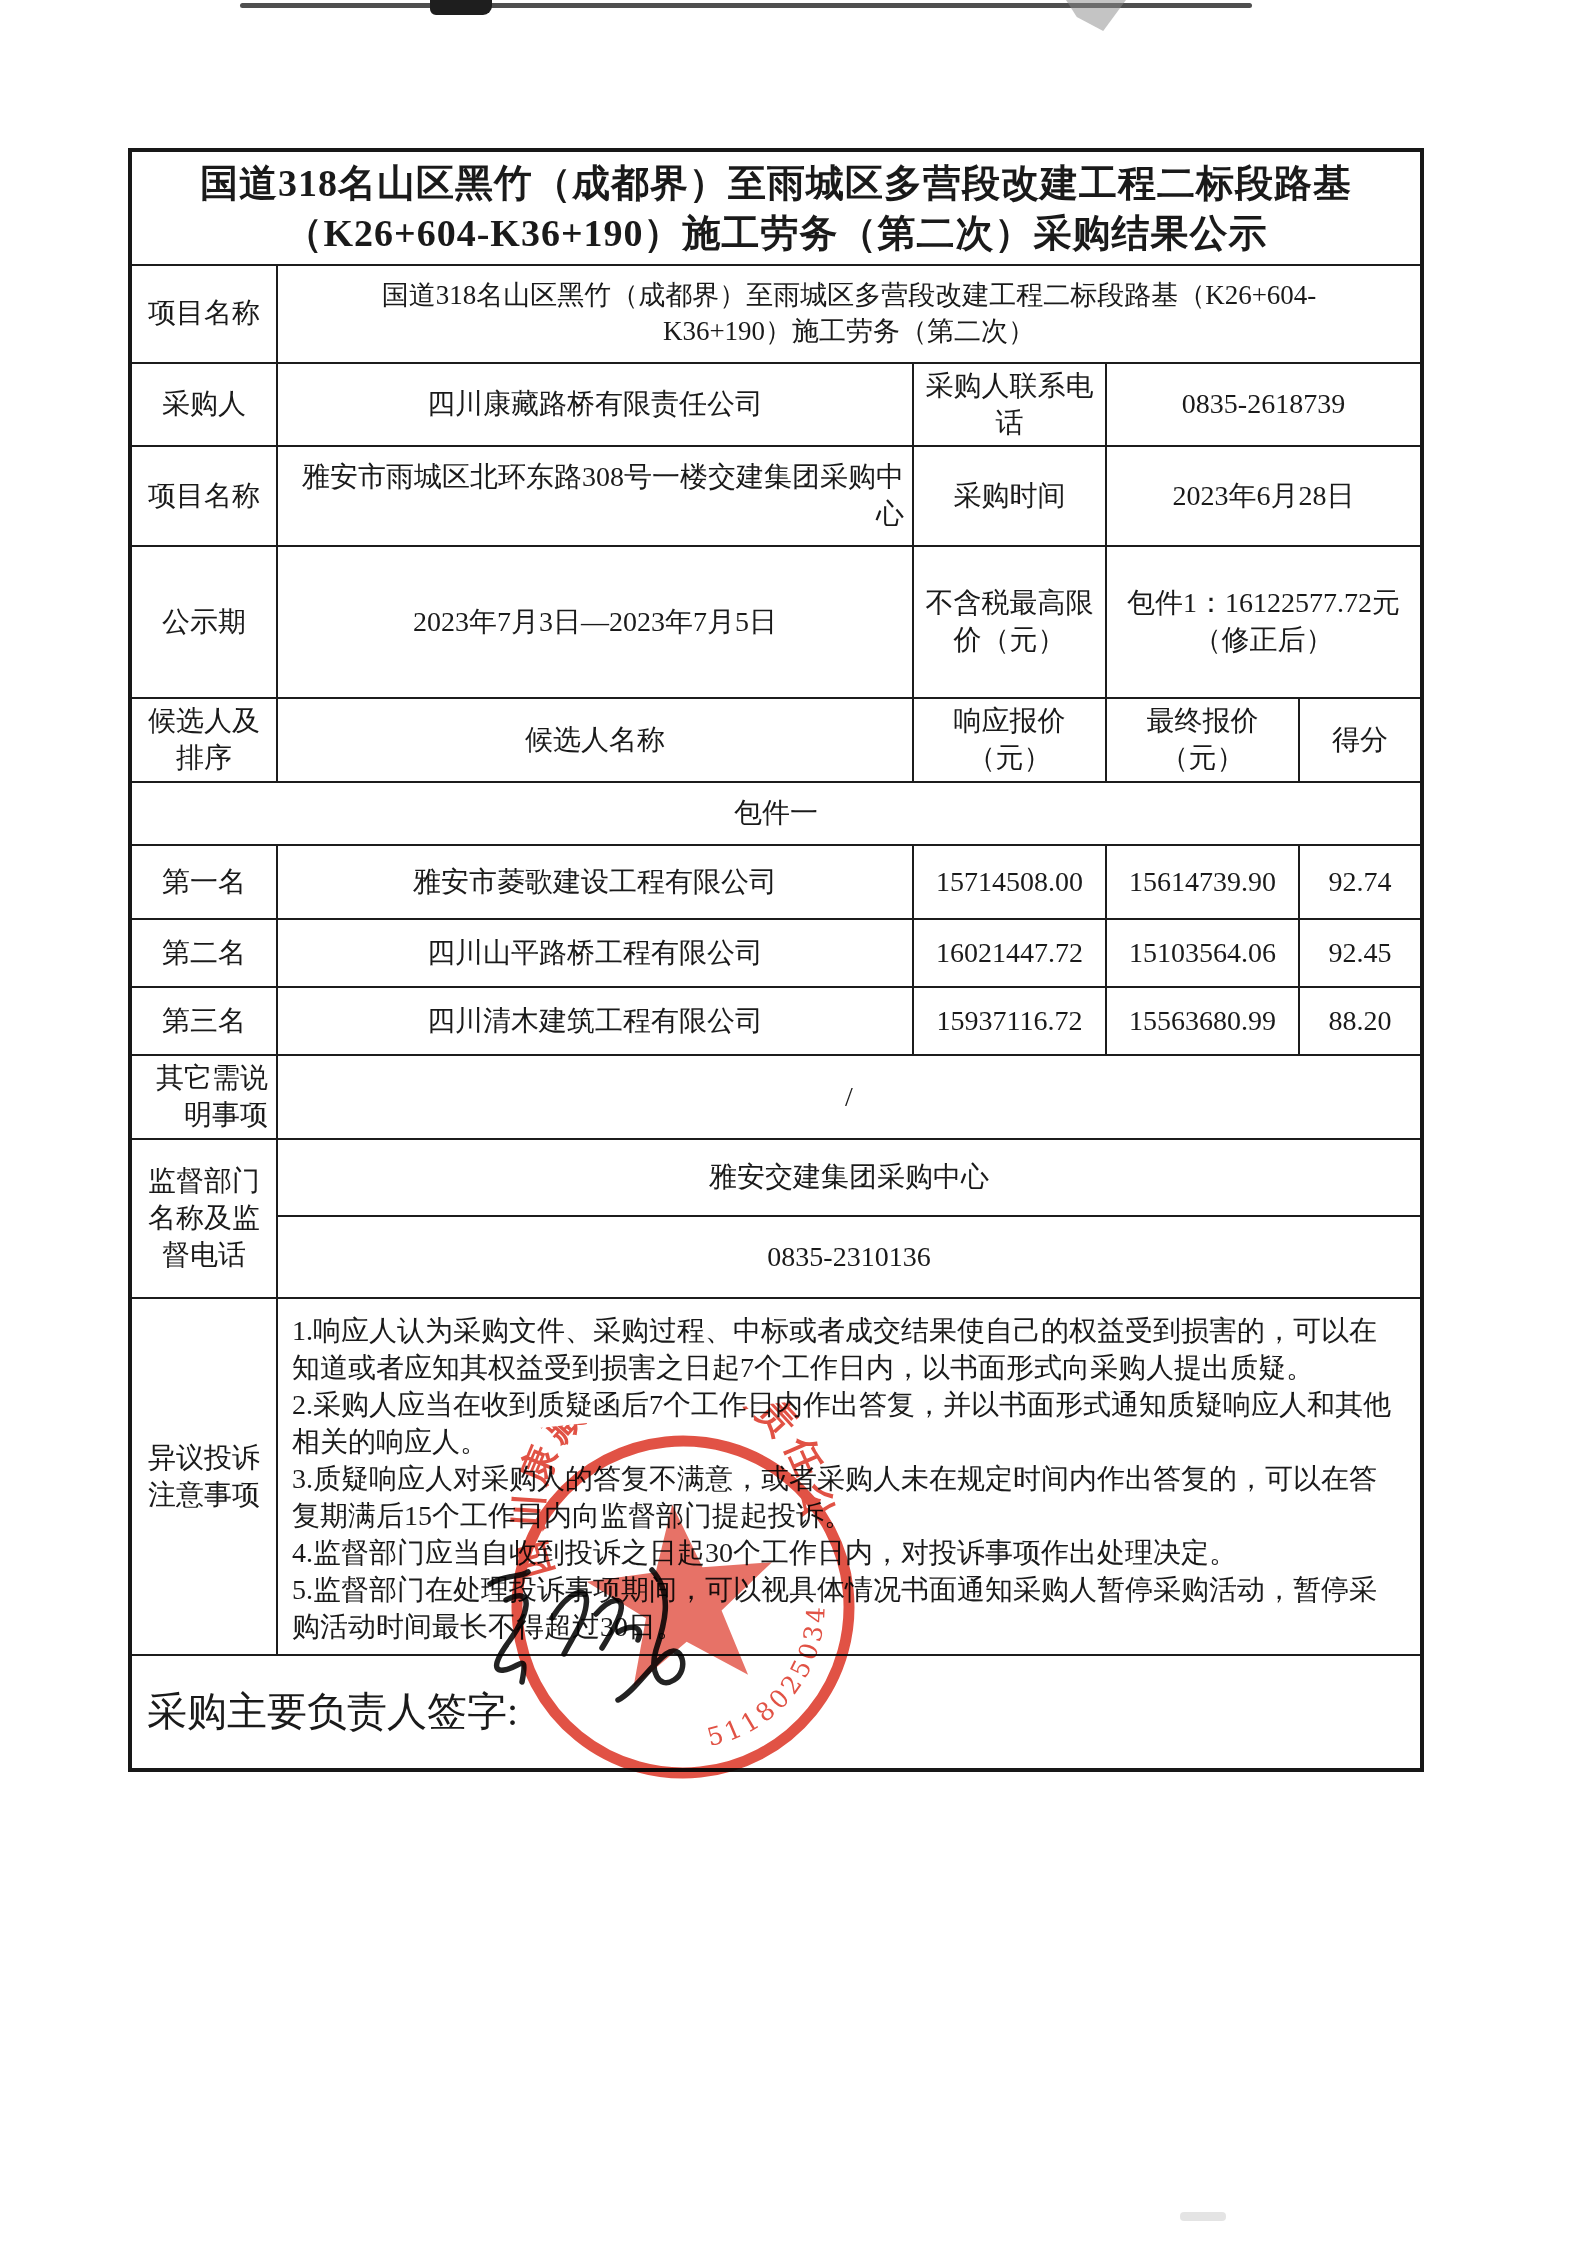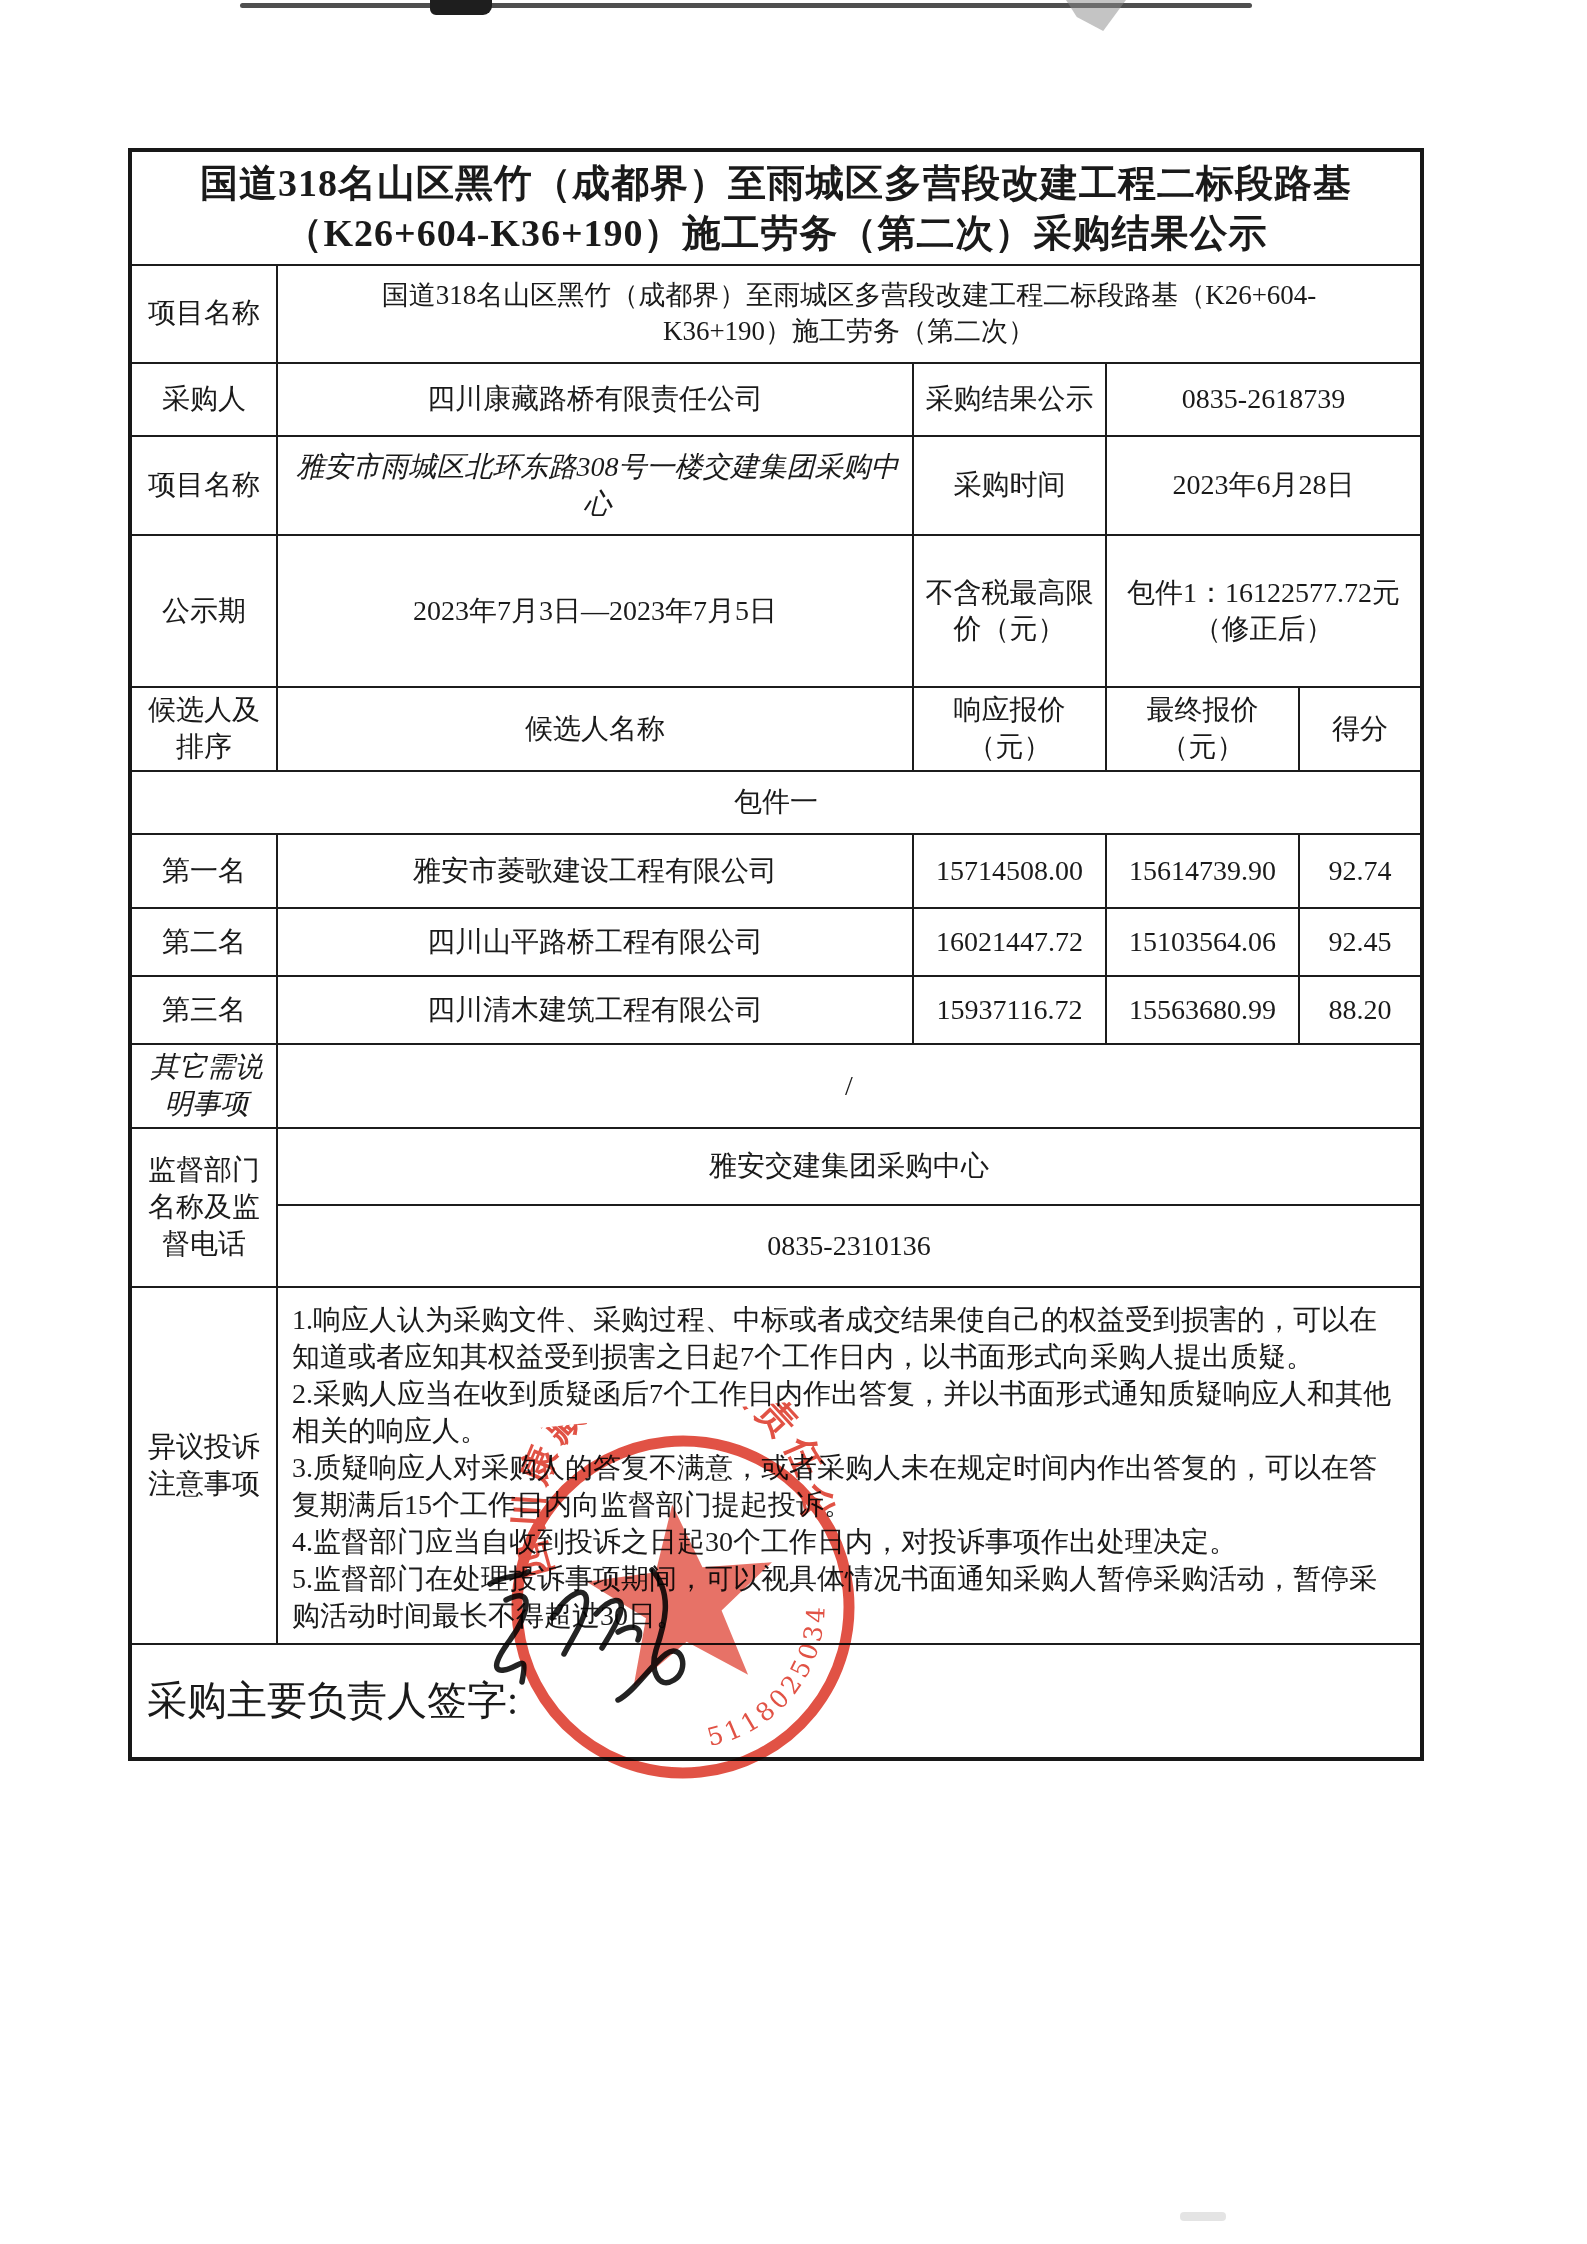--- a/index.html
+++ b/index.html
@@ -27,21 +27,21 @@
     font-size:28px;line-height:1.32;
     text-align:center;vertical-align:middle;
     padding:12px 8px;overflow:hidden;
     word-break:break-all;
   }
   td.title-cell{
     font-size:38px;font-weight:bold;line-height:1.32;letter-spacing:1px;
     padding:6px 4px;
   }
   td.lbl{padding:4px 6px;}
-  td.left{text-align:center;padding-left:13px;padding-right:8px;font-style:italic;}
+  td.left{text-align:right;padding-left:13px;padding-right:8px;}
   td.proj{font-size:27px;}
   td.notes{
     text-align:left;font-size:28px;line-height:37px;
     padding:10px 16px 6px 14px;vertical-align:middle;
   }
   td.sig{
     text-align:left;font-size:40px;padding-left:15px;vertical-align:middle;
   }
 
   
@@ -88,21 +88,21 @@
       <td class="lbl">项目名称</td>
       <td colspan="4" class="proj">
         <div>国道318名山区黑竹（成都界）至雨城区多营段改建工程二标段路基（K26+604-</div>
         <div>K36+190）施工劳务（第二次）</div>
       </td>
     </tr>
 
     <tr style="height:73px">
       <td class="lbl">采购人</td>
       <td>四川康藏路桥有限责任公司</td>
-      <td class="lbl">采购结果公示</td>
+      <td class="lbl">采购人联系电话</td>
       <td colspan="2">0835-2618739</td>
     </tr>
 
     <tr style="height:74px">
       <td class="lbl">项目名称</td>
       <td class="left">雅安市雨城区北环东路308号一楼交建集团采购中心</td>
       <td class="lbl">采购时间</td>
       <td colspan="2">2023年6月28日</td>
     </tr>
 

